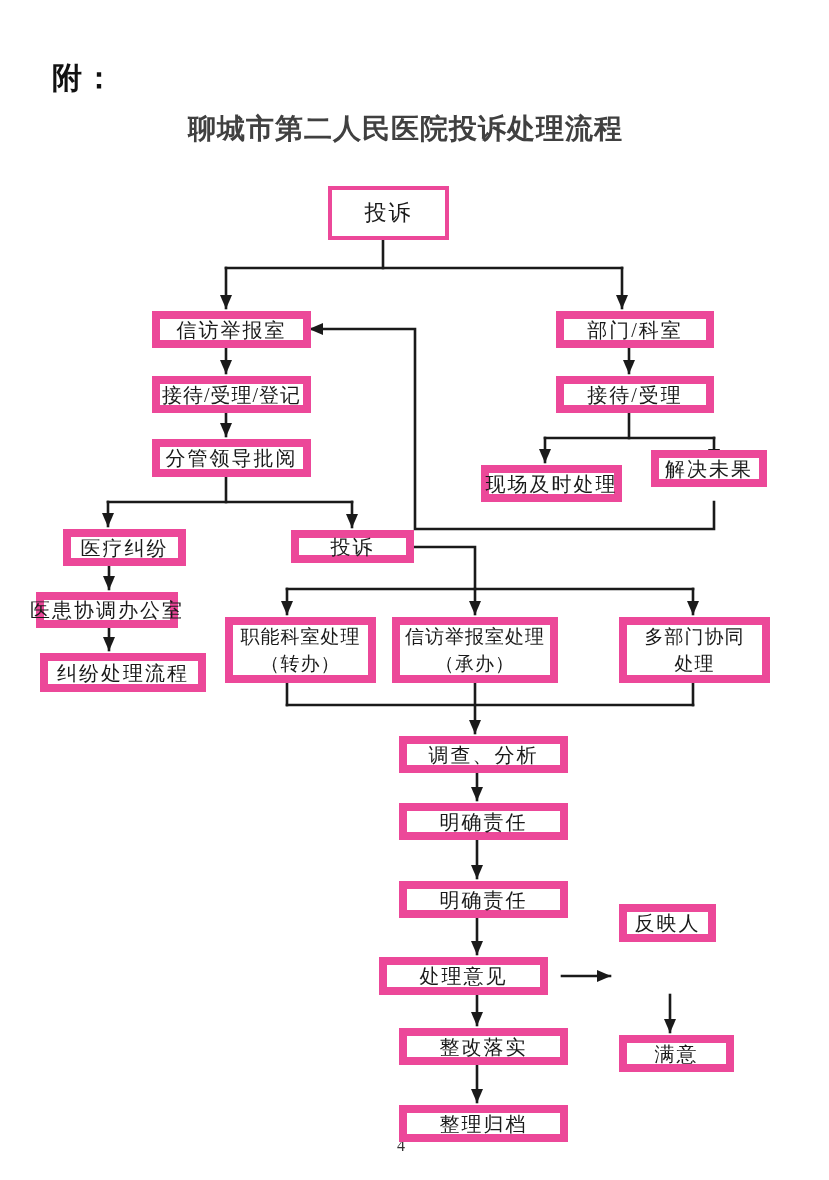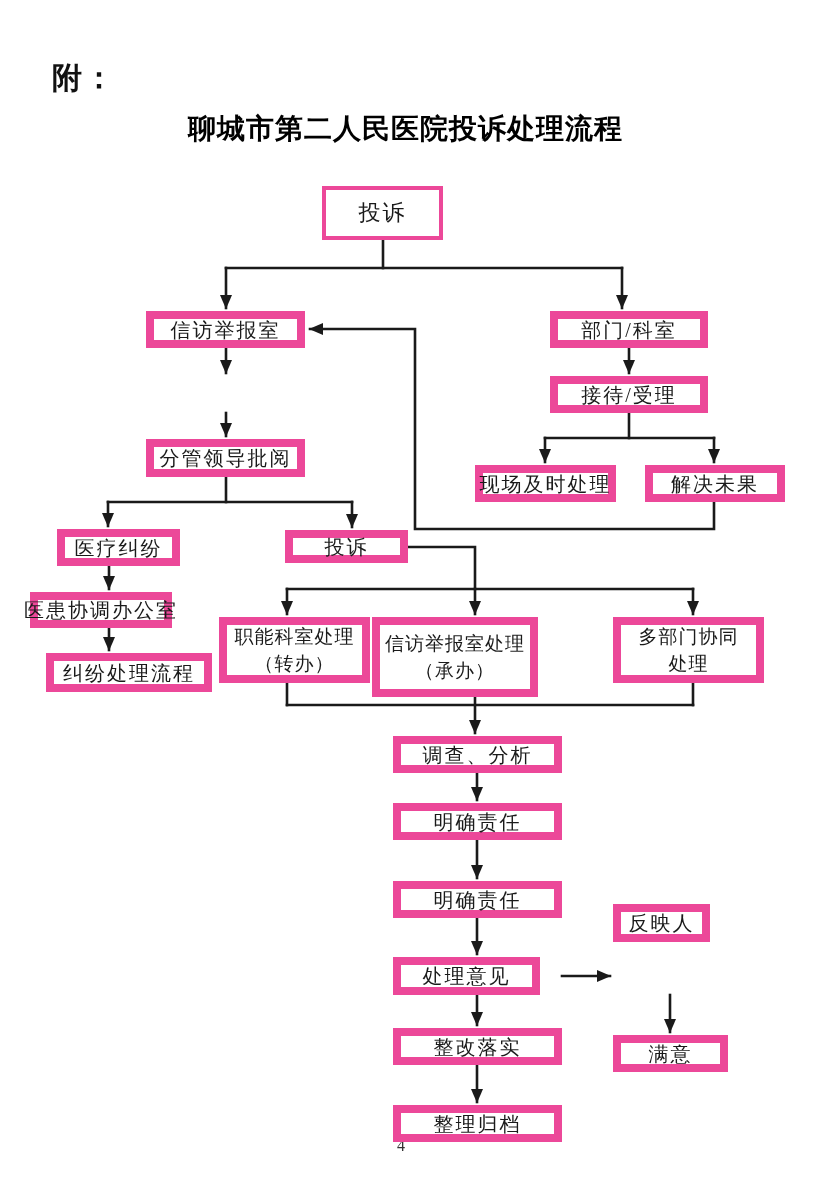--- a/index.html
+++ b/index.html
@@ -13,31 +13,31 @@
   }
   .attach{
     position:absolute;left:52px;top:58px;
     font-family:"Liberation Sans","DejaVu Sans",sans-serif;
     font-weight:700;font-size:30px;letter-spacing:2px;color:#111;
   }
   .title{
     position:absolute;left:0;right:18px;top:110px;
     text-align:center;
     font-family:"Liberation Sans","DejaVu Sans",sans-serif;
-    font-weight:700;font-size:28px;letter-spacing:1px;color:#000000;
+    font-weight:700;font-size:28px;letter-spacing:1px;color:#404040;
   }
   svg.wires{position:absolute;left:0;top:0;z-index:1;}
   .node{
     position:absolute;z-index:2;
     box-sizing:border-box;
     background:#ffffff;
     border:8px solid #ec4899;
     display:flex;align-items:center;justify-content:center;
     font-size:20px;letter-spacing:2px;line-height:1.2;
-    text-align:center;white-space:nowrap;
+    text-align:center;white-space:nowrap;margin-left:6px;
   }
   .node.heavy{border-width:4px;font-size:22px;}
   .node.two{flex-direction:column;font-size:19px;line-height:27px;letter-spacing:1px;}
   .pagenum{
     position:absolute;left:397px;top:1137px;
     font-size:16px;color:#333;
   }
 </style>
 </head>
 <body>
@@ -92,63 +92,66 @@
   </svg>
 
   <div class="node heavy" style="left:322px;top:186px;width:121px;height:54px">
     <span>投诉</span>
   </div>
 
   <div class="node" style="left:146px;top:311px;width:159px;height:37px">
     <span>信访举报室</span>
   </div>
 
+  <div class="node" style="left:146px;top:376px;width:159px;height:37px;letter-spacing:1px">
+    <span>接待/受理/登记</span>
+  </div>
 
   <div class="node" style="left:146px;top:439px;width:159px;height:38px">
     <span>分管领导批阅</span>
   </div>
 
   <div class="node" style="left:550px;top:376px;width:158px;height:37px">
     <span>接待/受理</span>
   </div>
 
   <div class="node" style="left:550px;top:311px;width:158px;height:37px">
     <span>部门/科室</span>
   </div>
 
   <div class="node" style="left:475px;top:465px;width:141px;height:37px">
     <span>现场及时处理</span>
   </div>
 
-  <div class="node" style="left:645px;top:465px;width:140px;height:37px">
+  <div class="node" style="left:645px;top:450px;width:116px;height:37px">
     <span>解决未果</span>
   </div>
 
   <div class="node" style="left:57px;top:529px;width:123px;height:37px">
     <span>医疗纠纷</span>
   </div>
 
   <div class="node" style="left:30px;top:592px;width:142px;height:36px">
     <span>医患协调办公室</span>
   </div>
 
-  <div class="node" style="left:46px;top:653px;width:166px;height:39px">
+  <div class="node" style="left:34px;top:653px;width:166px;height:39px">
     <span>纠纷处理流程</span>
   </div>
 
   <div class="node" style="left:285px;top:530px;width:123px;height:33px">
     <span>投诉</span>
   </div>
 
   <div class="node two" style="left:219px;top:617px;width:151px;height:66px">
     <span>职能科室处理</span>
     <span>（转办）</span>
   </div>
 
-  <div class="node two" style="left:372px;top:617px;width:166px;height:80px">
+  <div class="node two" style="left:386px;top:617px;width:166px;height:66px">
     <span>信访举报室处理</span>
     <span>（承办）</span>
   </div>
 
   <div class="node two" style="left:613px;top:617px;width:151px;height:66px">
     <span>多部门协同</span>
     <span>处理</span>
   </div>
 
   <div class="node" style="left:393px;top:736px;width:169px;height:37px">
@@ -156,21 +159,21 @@
   </div>
 
   <div class="node" style="left:393px;top:803px;width:169px;height:37px">
     <span>明确责任</span>
   </div>
 
   <div class="node" style="left:393px;top:881px;width:169px;height:37px">
     <span>明确责任</span>
   </div>
 
-  <div class="node" style="left:393px;top:957px;width:147px;height:38px">
+  <div class="node" style="left:373px;top:957px;width:169px;height:38px">
     <span>处理意见</span>
   </div>
 
   <div class="node" style="left:613px;top:904px;width:97px;height:38px">
     <span>反映人</span>
   </div>
 
   <div class="node" style="left:393px;top:1028px;width:169px;height:37px">
     <span>整改落实</span>
   </div>

